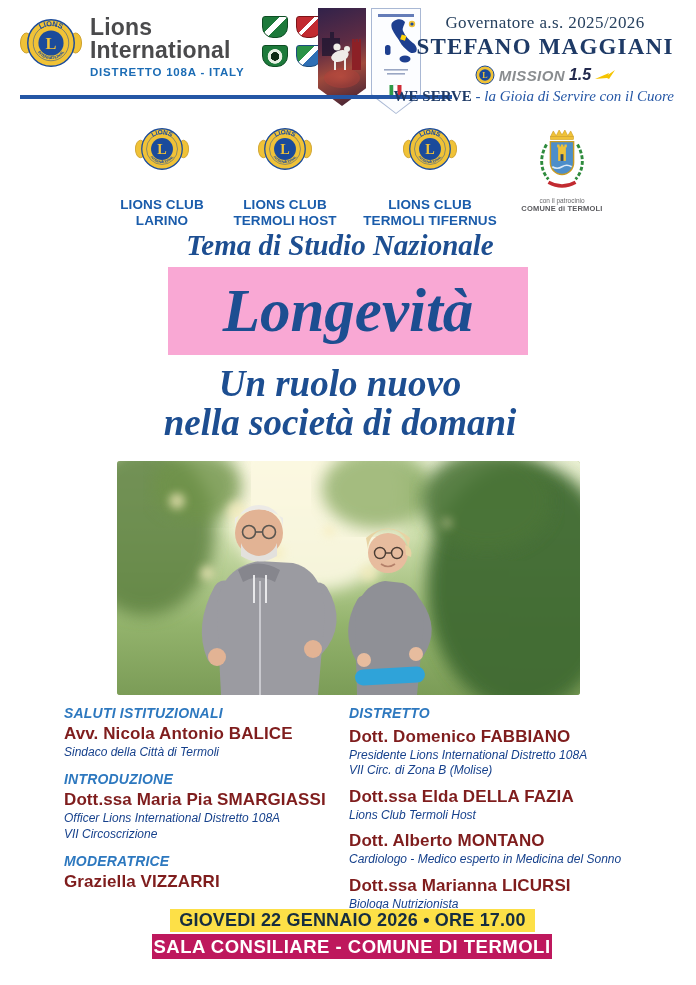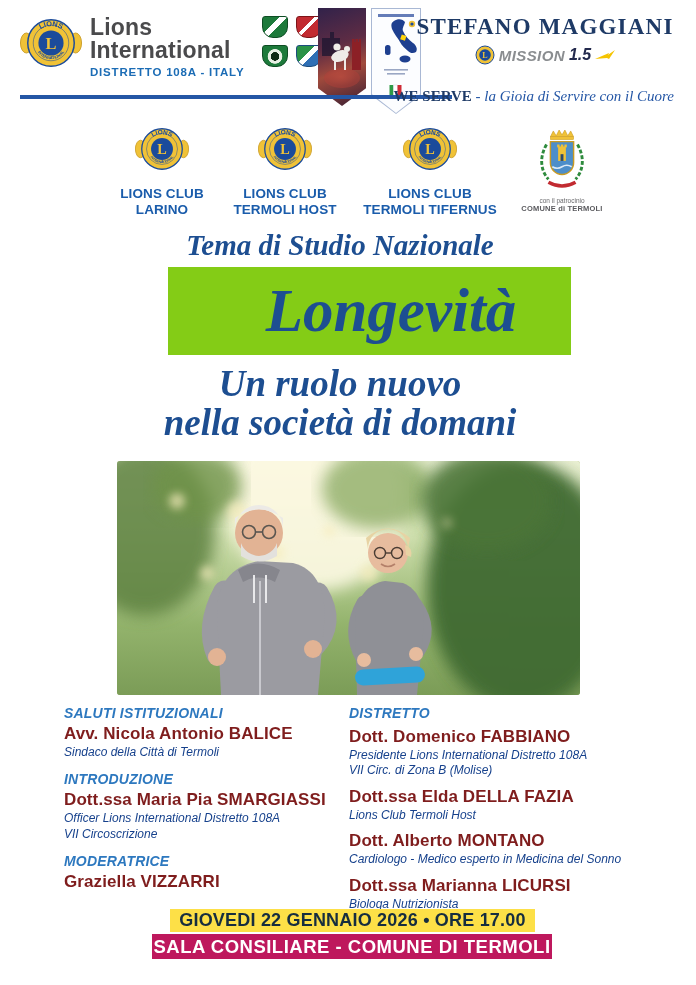--- a/index.html
+++ b/index.html
@@ -38,31 +38,31 @@
   .motto{position:absolute;right:6px;top:88px;font-family:"Liberation Serif",serif;font-size:15px;color:#2456a5;white-space:nowrap;}
   .motto-bold{font-weight:bold;color:#1e3a66;}
   .motto-rest{font-style:italic;margin-top:36px;}
 
   
   .club{position:absolute;top:124px;text-align:center;}
   .club-1{left:100px;width:124px;}
   .club-2{left:223px;width:124px;}
   .club-3{left:352px;width:156px;}
   .club-emblem{width:54px;height:50px;}
-  .club-label{margin-top:8px;font-size:13.5px;font-weight:bold;color:#1a5cab;line-height:1.15;letter-spacing:.1px;}
+  .club-label{margin-top:19px;font-size:13.5px;font-weight:bold;color:#1a5cab;line-height:1.15;letter-spacing:.1px;}
 
   .crest-block{position:absolute;left:518px;top:127px;width:88px;text-align:center;}
   .patronage1{font-size:6.5px;color:#6a6a6d;margin-top:2px;}
   .patronage2{font-size:7.5px;font-weight:bold;color:#5a5a5e;letter-spacing:.2px;}
 
   
   .kicker{position:absolute;left:0;right:0;top:229px;text-align:center;
     font-family:"Liberation Serif",serif;font-style:italic;font-weight:600;font-size:29px;color:#1d4e91;}
-  .banner-title{position:absolute;left:168px;top:267px;width:360px;height:88px;background:#84cc16;
-    display:flex;align-items:center;justify-content:center;padding-left:43px;}
+  .banner-title{position:absolute;left:168px;top:267px;width:360px;height:88px;background:#f9a8d4;
+    display:flex;align-items:center;justify-content:center;}
   .banner-title-text{font-family:"Liberation Serif",serif;font-style:italic;font-weight:600;font-size:61px;color:#1d4e91;}
   .subtitle{position:absolute;left:0;right:0;top:364px;text-align:center;
     font-family:"Liberation Serif",serif;font-style:italic;font-weight:600;font-size:37px;line-height:1.06;color:#1d4e91;}
 
   
   .photo{position:absolute;left:117px;top:461px;width:463px;height:234px;border-radius:3px;overflow:hidden;background:#9db46f;}
 
   
   .col-left{position:absolute;left:64px;top:705px;width:283px;}
   .col-right{position:absolute;left:349px;top:705px;width:332px;}
@@ -156,20 +156,21 @@
         <rect x="17.5" y="76" width="4" height="11" fill="#2e9a47"></rect>
         <rect x="21.5" y="76" width="4" height="11" fill="#ffffff" stroke="#cfd6e2" stroke-width=".5"></rect>
         <rect x="25.5" y="76" width="4" height="11" fill="#cf2b36"></rect>
       </svg>
     </div>
   </div>
 
   <div class="rule"></div>
 
   <div class="gov">
+    <div class="gov-label">Governatore a.s. 2025/2026</div>
     <div class="gov-name">STEFANO MAGGIANI</div>
     <div class="mission">
       <svg viewBox="-10 -10 20 20" width="20" height="20">
           <use href="#lions-emblem-mini"></use>
         </svg>
       <span class="mission-word">MISSION</span>
       <span class="mission-num">1.5</span>
       <svg width="20" height="12" viewBox="0 0 20 12">
         <path d="M0 10 L14 4 L12 9 Z" fill="#f5c400"></path>
         <path d="M10 8 L20 1 L14 10 Z" fill="#f5c400"></path>

